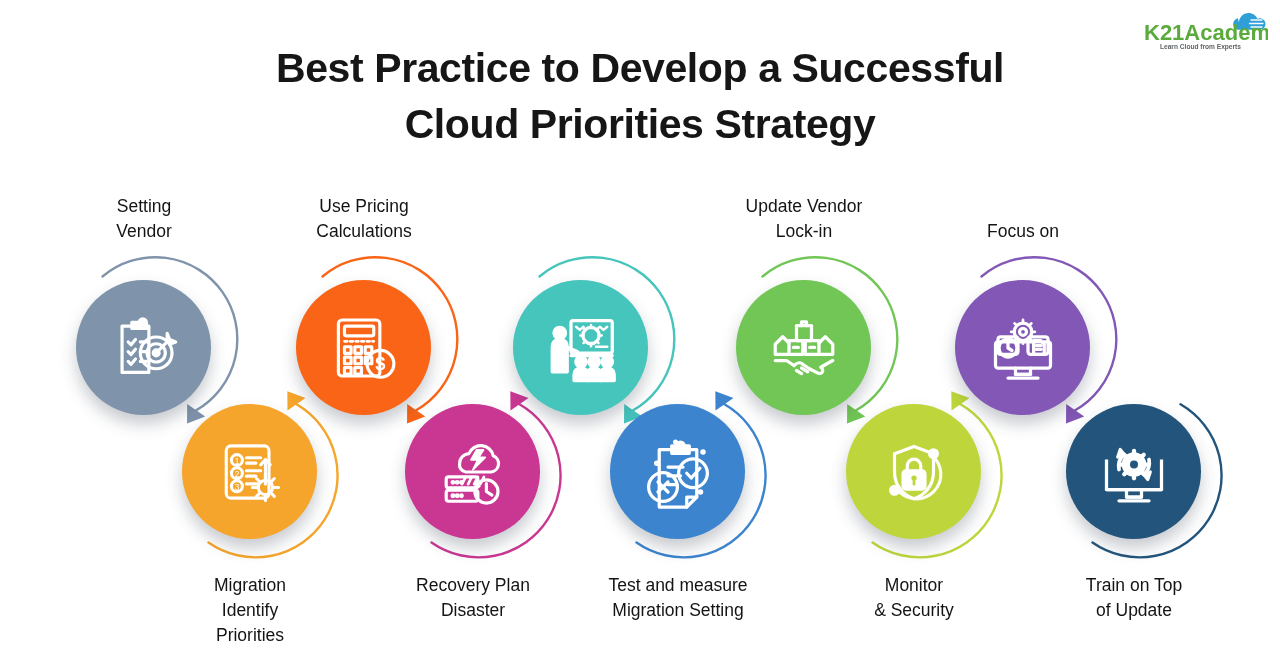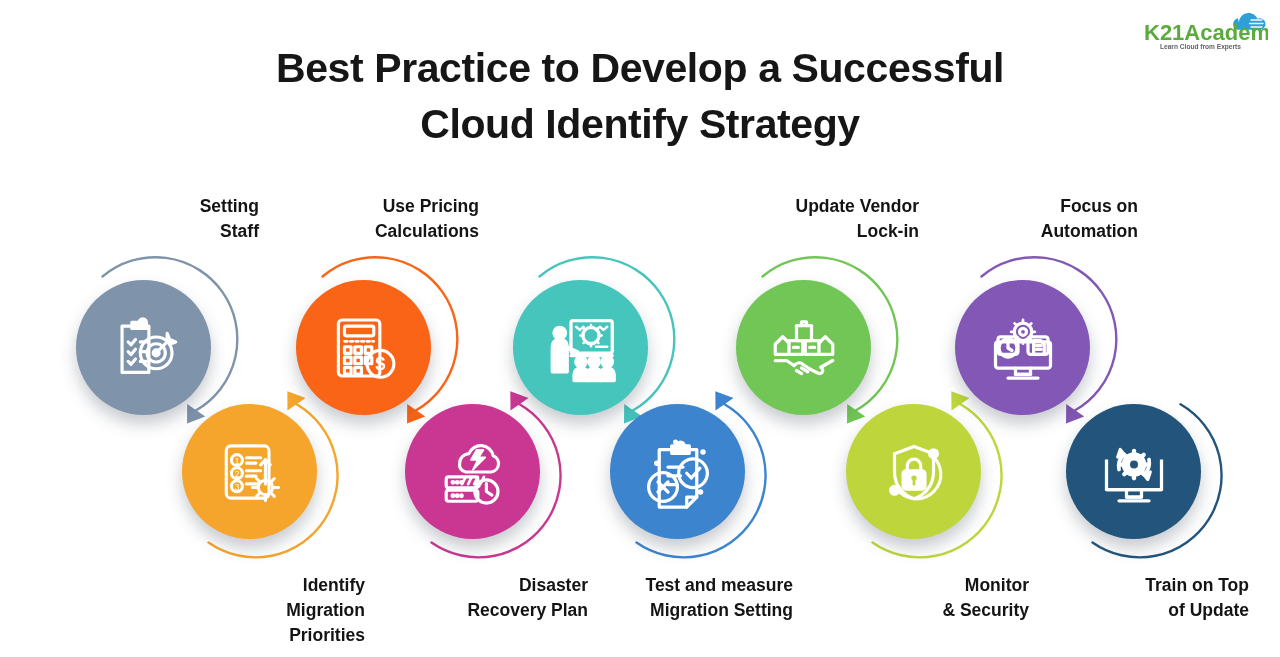--- a/index.html
+++ b/index.html
@@ -34,22 +34,22 @@
 
   .disc {
     position: absolute; left: 0; top: 0; width: 135px; height: 135px;
     border-radius: 50%;
     box-shadow: 0 9px 16px rgba(40,50,70,0.26);
     display: flex; align-items: center; justify-content: center;
   }
   .disc svg { display: block; }
 
   .caption {
-    position: absolute; width: 230px; text-align: right;
-    font-size: 17.5px; line-height: 25px; font-weight: 700; color: #141414;
+    position: absolute; width: 230px; text-align: center;
+    font-size: 17.5px; line-height: 25px; font-weight: 400; color: #141414;
   }
   .cap-top { bottom: calc(100% + 36px); left: -47px; }
   .cap-bot { top: calc(100% + 34px); left: -47px; }
 </style>
 </head>
 <body>
 
 <div id="stage">
 
   <div id="logo">
@@ -62,21 +62,21 @@
           <line x1="115" y1="21" x2="126" y2="21"></line>
         </g>
       </g>
       <text x="8" y="34" font-family="'Liberation Sans', sans-serif" font-size="22" font-weight="700" fill="#5aab3c"><tspan>K21</tspan><tspan>Academy</tspan></text>
       <text x="24" y="43" font-family="'Liberation Sans', sans-serif" font-size="6.6" font-weight="600" fill="#5f6368">Learn Cloud from Experts</text>
     </svg>
   </div>
 
   <h1 id="title">
     <span class="ln">Best Practice to Develop a Successful</span>
-    <span class="ln">Cloud Identify Strategy</span>
+    <span class="ln">Cloud Priorities Strategy</span>
   </h1>
 
   <div id="flow">
       <div class="node" style="left: 76px; top: 280px;">
         <div class="ringwrap">
           <svg width="179" height="179" viewBox="0 0 179 179">
       <path d="M 48.5 18.5 A 82 82 0 1 1 142.2 152.3" fill="none" stroke="#7f93ab" stroke-width="2.4" stroke-linecap="round"></path>
       <g transform="translate(142.2,152.3) rotate(125)">
          <path d="M0,-11 L0,11 L16,0 Z" fill="#7f93ab"></path>
        </g>
@@ -98,21 +98,21 @@
                 <circle cx="42" cy="36" r="7.5"></circle>
                 <circle cx="42" cy="36" r="2.4" fill="#fff"></circle>
         <path d="M42 36l11-11"></path>
                 <path d="M51 20l2 5 5 2-5 2-2-5z" fill="#fff" stroke="#fff"></path>
       </g>
     </svg>
           </span>
         </div>
         <div class="caption cap-top">
           <div>Setting</div>
-          <div>Staff</div>
+          <div>Vendor</div>
         </div>
       </div>
       <div class="node" style="left: 182px; top: 404px;">
         <div class="ringwrap">
           <svg width="179" height="179" viewBox="0 0 179 179">
       <path d="M 48.5 160.5 A 82 82 0 1 0 136.5 22.3" fill="none" stroke="#f5a52b" stroke-width="2.4" stroke-linecap="round"></path>
       <g transform="translate(136.5,22.3) rotate(-125)">
          <path d="M0,-11 L0,11 L16,0 Z" fill="#f5a52b"></path>
        </g>
     </svg>
@@ -135,22 +135,22 @@
         <line x1="29" y1="42" x2="38" y2="42"></line>
         <path d="M45 42V22"></path>
                 <path d="M41 26l4-4.5 4 4.5"></path>
         <circle cx="45" cy="45" r="6"></circle>
         <path d="M45 34v4M45 52v4M34 45h4M52 45h4M37.5 37.5l3 3M49.5 49.5l3 3M52.5 37.5l-3 3M40.5 49.5l-3 3"></path>
       </g>
     </svg>
           </span>
         </div>
         <div class="caption cap-bot">
+          <div>Migration</div>
           <div>Identify</div>
-          <div>Migration</div>
           <div>Priorities</div>
         </div>
       </div>
       <div class="node" style="left: 296px; top: 280px;">
         <div class="ringwrap">
           <svg width="179" height="179" viewBox="0 0 179 179">
       <path d="M 48.5 18.5 A 82 82 0 1 1 142.2 152.3" fill="none" stroke="#f96416" stroke-width="2.4" stroke-linecap="round"></path>
       <g transform="translate(142.2,152.3) rotate(125)">
          <path d="M0,-11 L0,11 L16,0 Z" fill="#f96416"></path>
        </g>
@@ -216,22 +216,22 @@
                   <circle cx="22.5" cy="51.5" r="0.9" fill="#fff"></circle>
         </g>
         <circle cx="43" cy="48" r="9.5"></circle>
         <path d="M43 41.5v6.5l4.5 3"></path>
         <path d="M37 43.5l-2.5 1 1 -4.5" fill="#fff" stroke="#fff"></path>
       </g>
     </svg>
           </span>
         </div>
         <div class="caption cap-bot">
+          <div>Recovery Plan</div>
           <div>Disaster</div>
-          <div>Recovery Plan</div>
         </div>
       </div>
       <div class="node" style="left: 513px; top: 280px;">
         <div class="ringwrap">
           <svg width="179" height="179" viewBox="0 0 179 179">
       <path d="M 48.5 18.5 A 82 82 0 1 1 142.2 152.3" fill="none" stroke="#46c5bd" stroke-width="2.4" stroke-linecap="round"></path>
       <g transform="translate(142.2,152.3) rotate(125)">
          <path d="M0,-11 L0,11 L16,0 Z" fill="#46c5bd"></path>
        </g>
     </svg>
@@ -408,21 +408,20 @@
                   <line x1="37" y1="24" x2="38.7" y2="25.7"></line>
           <line x1="38.7" y1="12.3" x2="37" y2="14"></line>
                   <line x1="27" y1="24" x2="25.3" y2="25.7"></line>
         </g>
       </g>
     </svg>
           </span>
         </div>
         <div class="caption cap-top">
           <div>Focus on</div>
-          <div>Automation</div>
         </div>
       </div>
       <div class="node" style="left: 1066px; top: 404px;">
         <div class="ringwrap">
           <svg width="179" height="179" viewBox="0 0 179 179">
       <path d="M 48.5 160.5 A 82 82 0 1 0 136.5 22.3" fill="none" stroke="#23557c" stroke-width="2.4" stroke-linecap="round"></path>
 
     </svg>
         </div>
         <div class="disc" style="background: rgb(35, 85, 124);">

